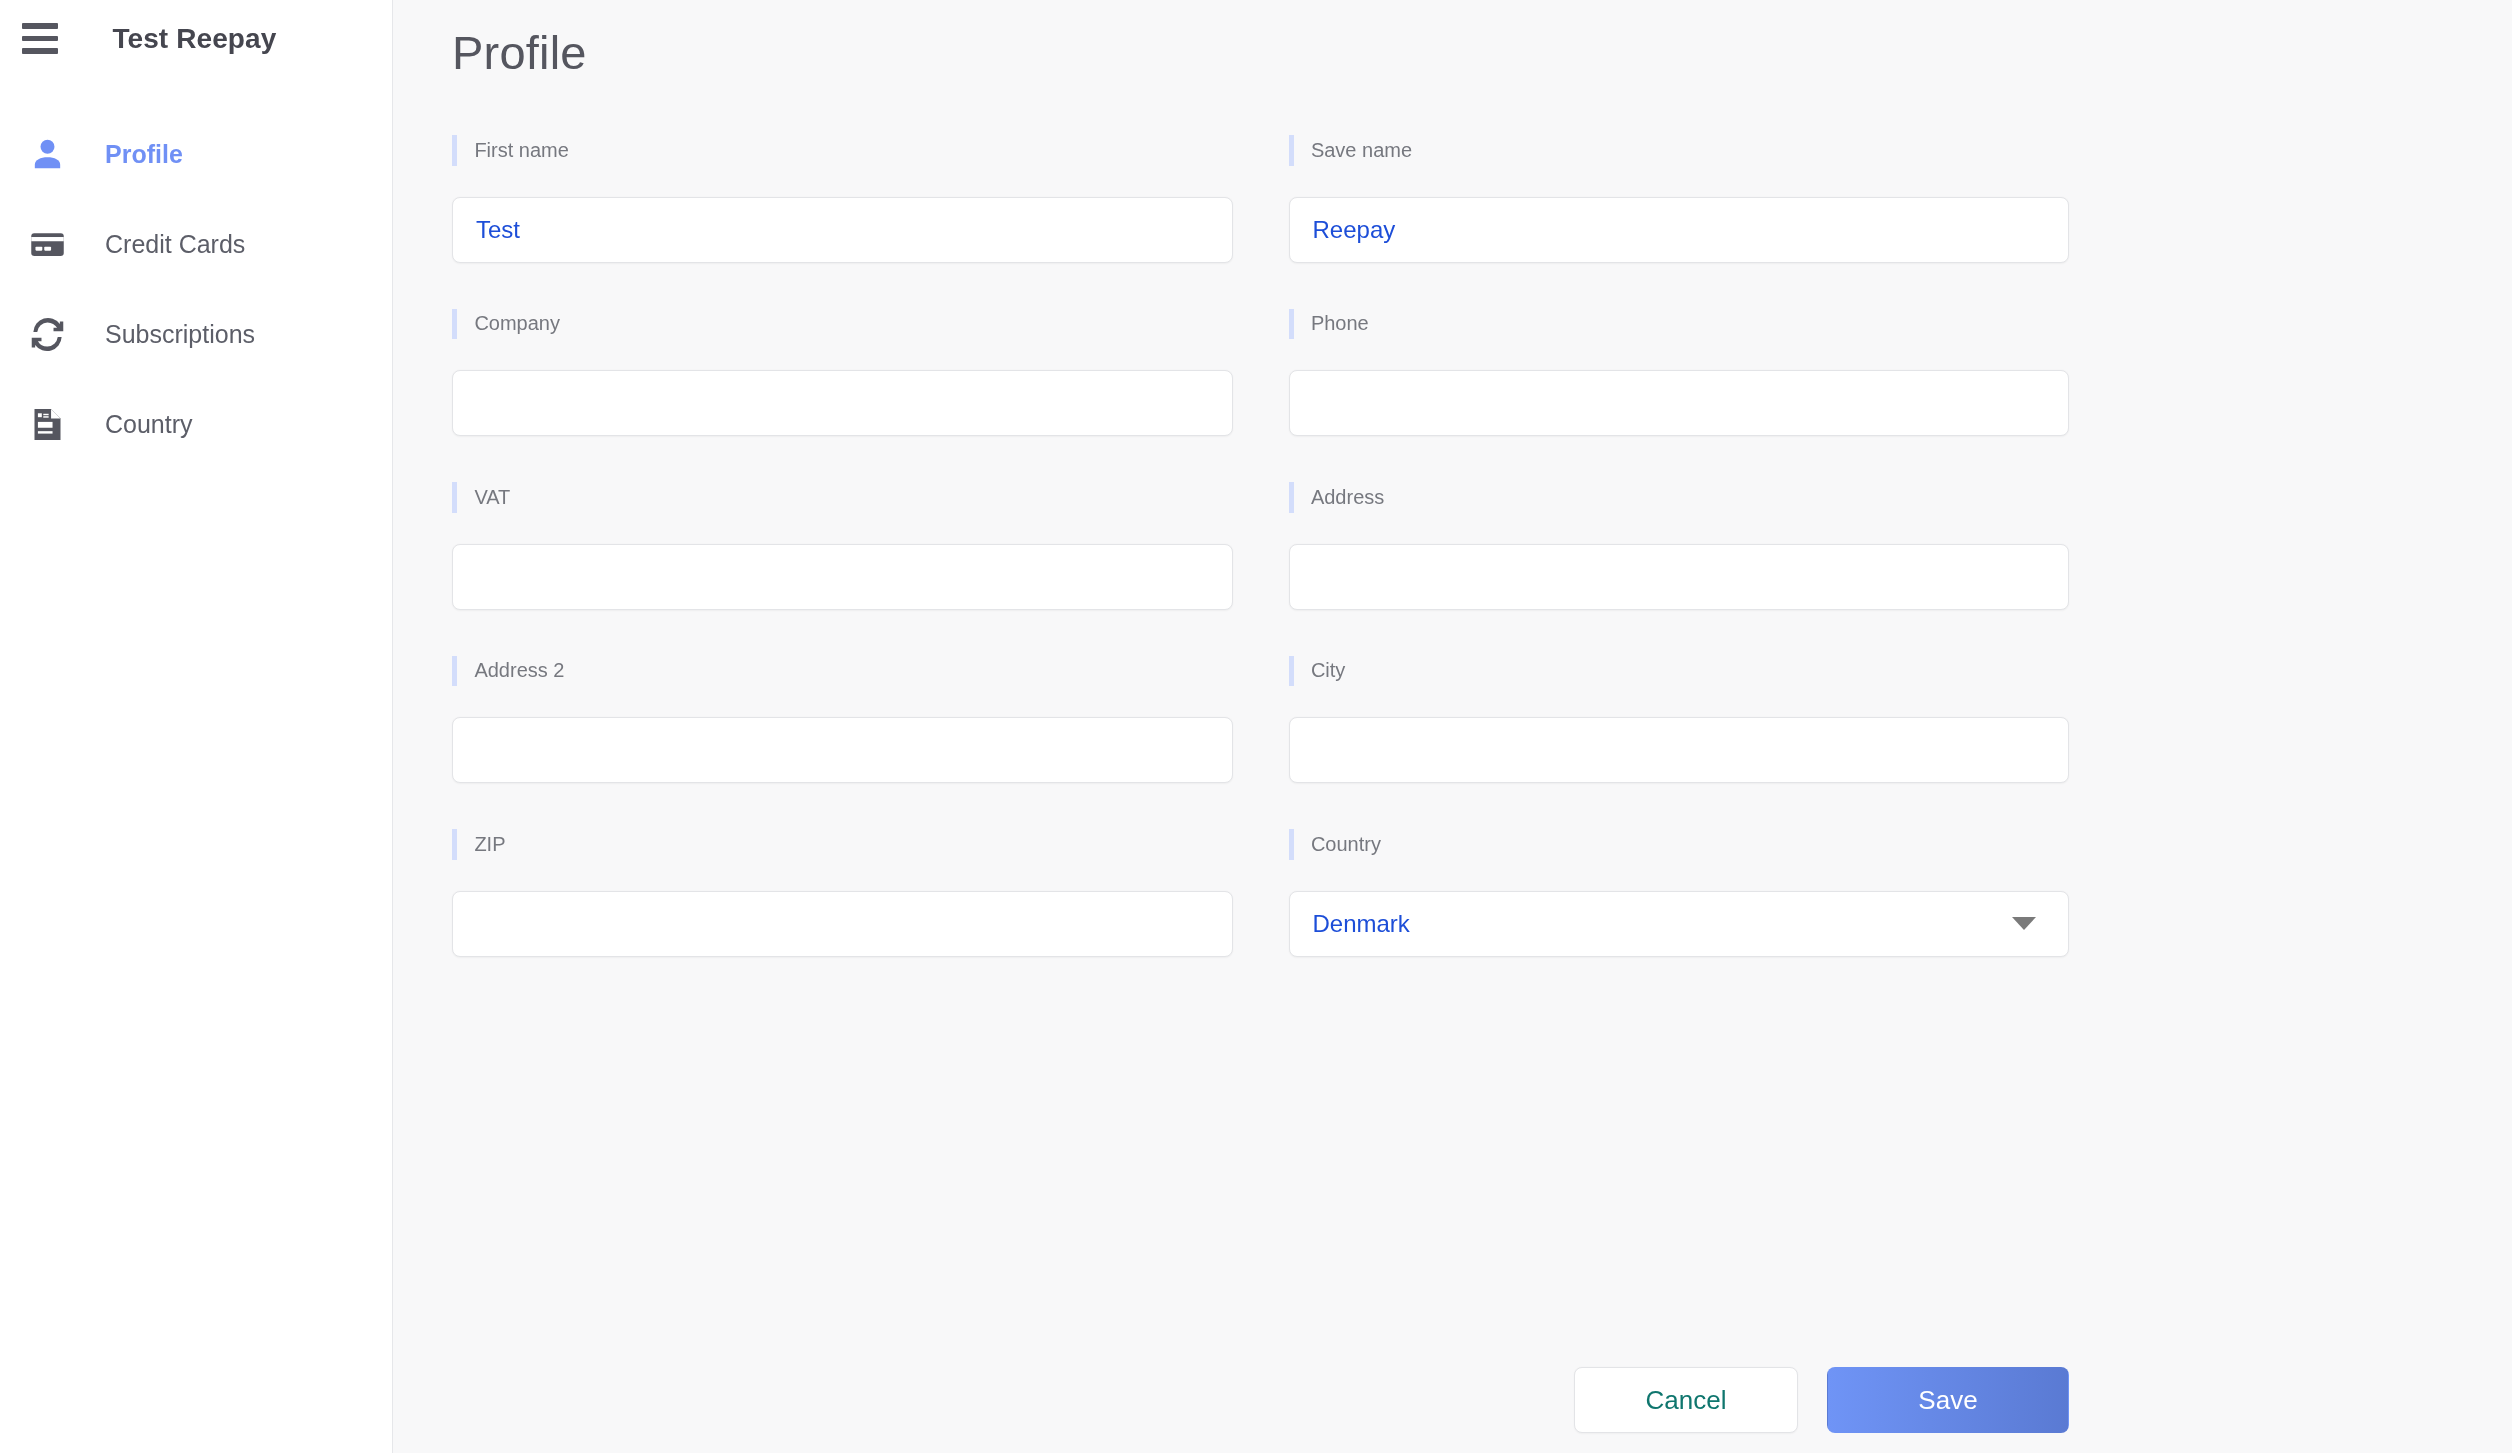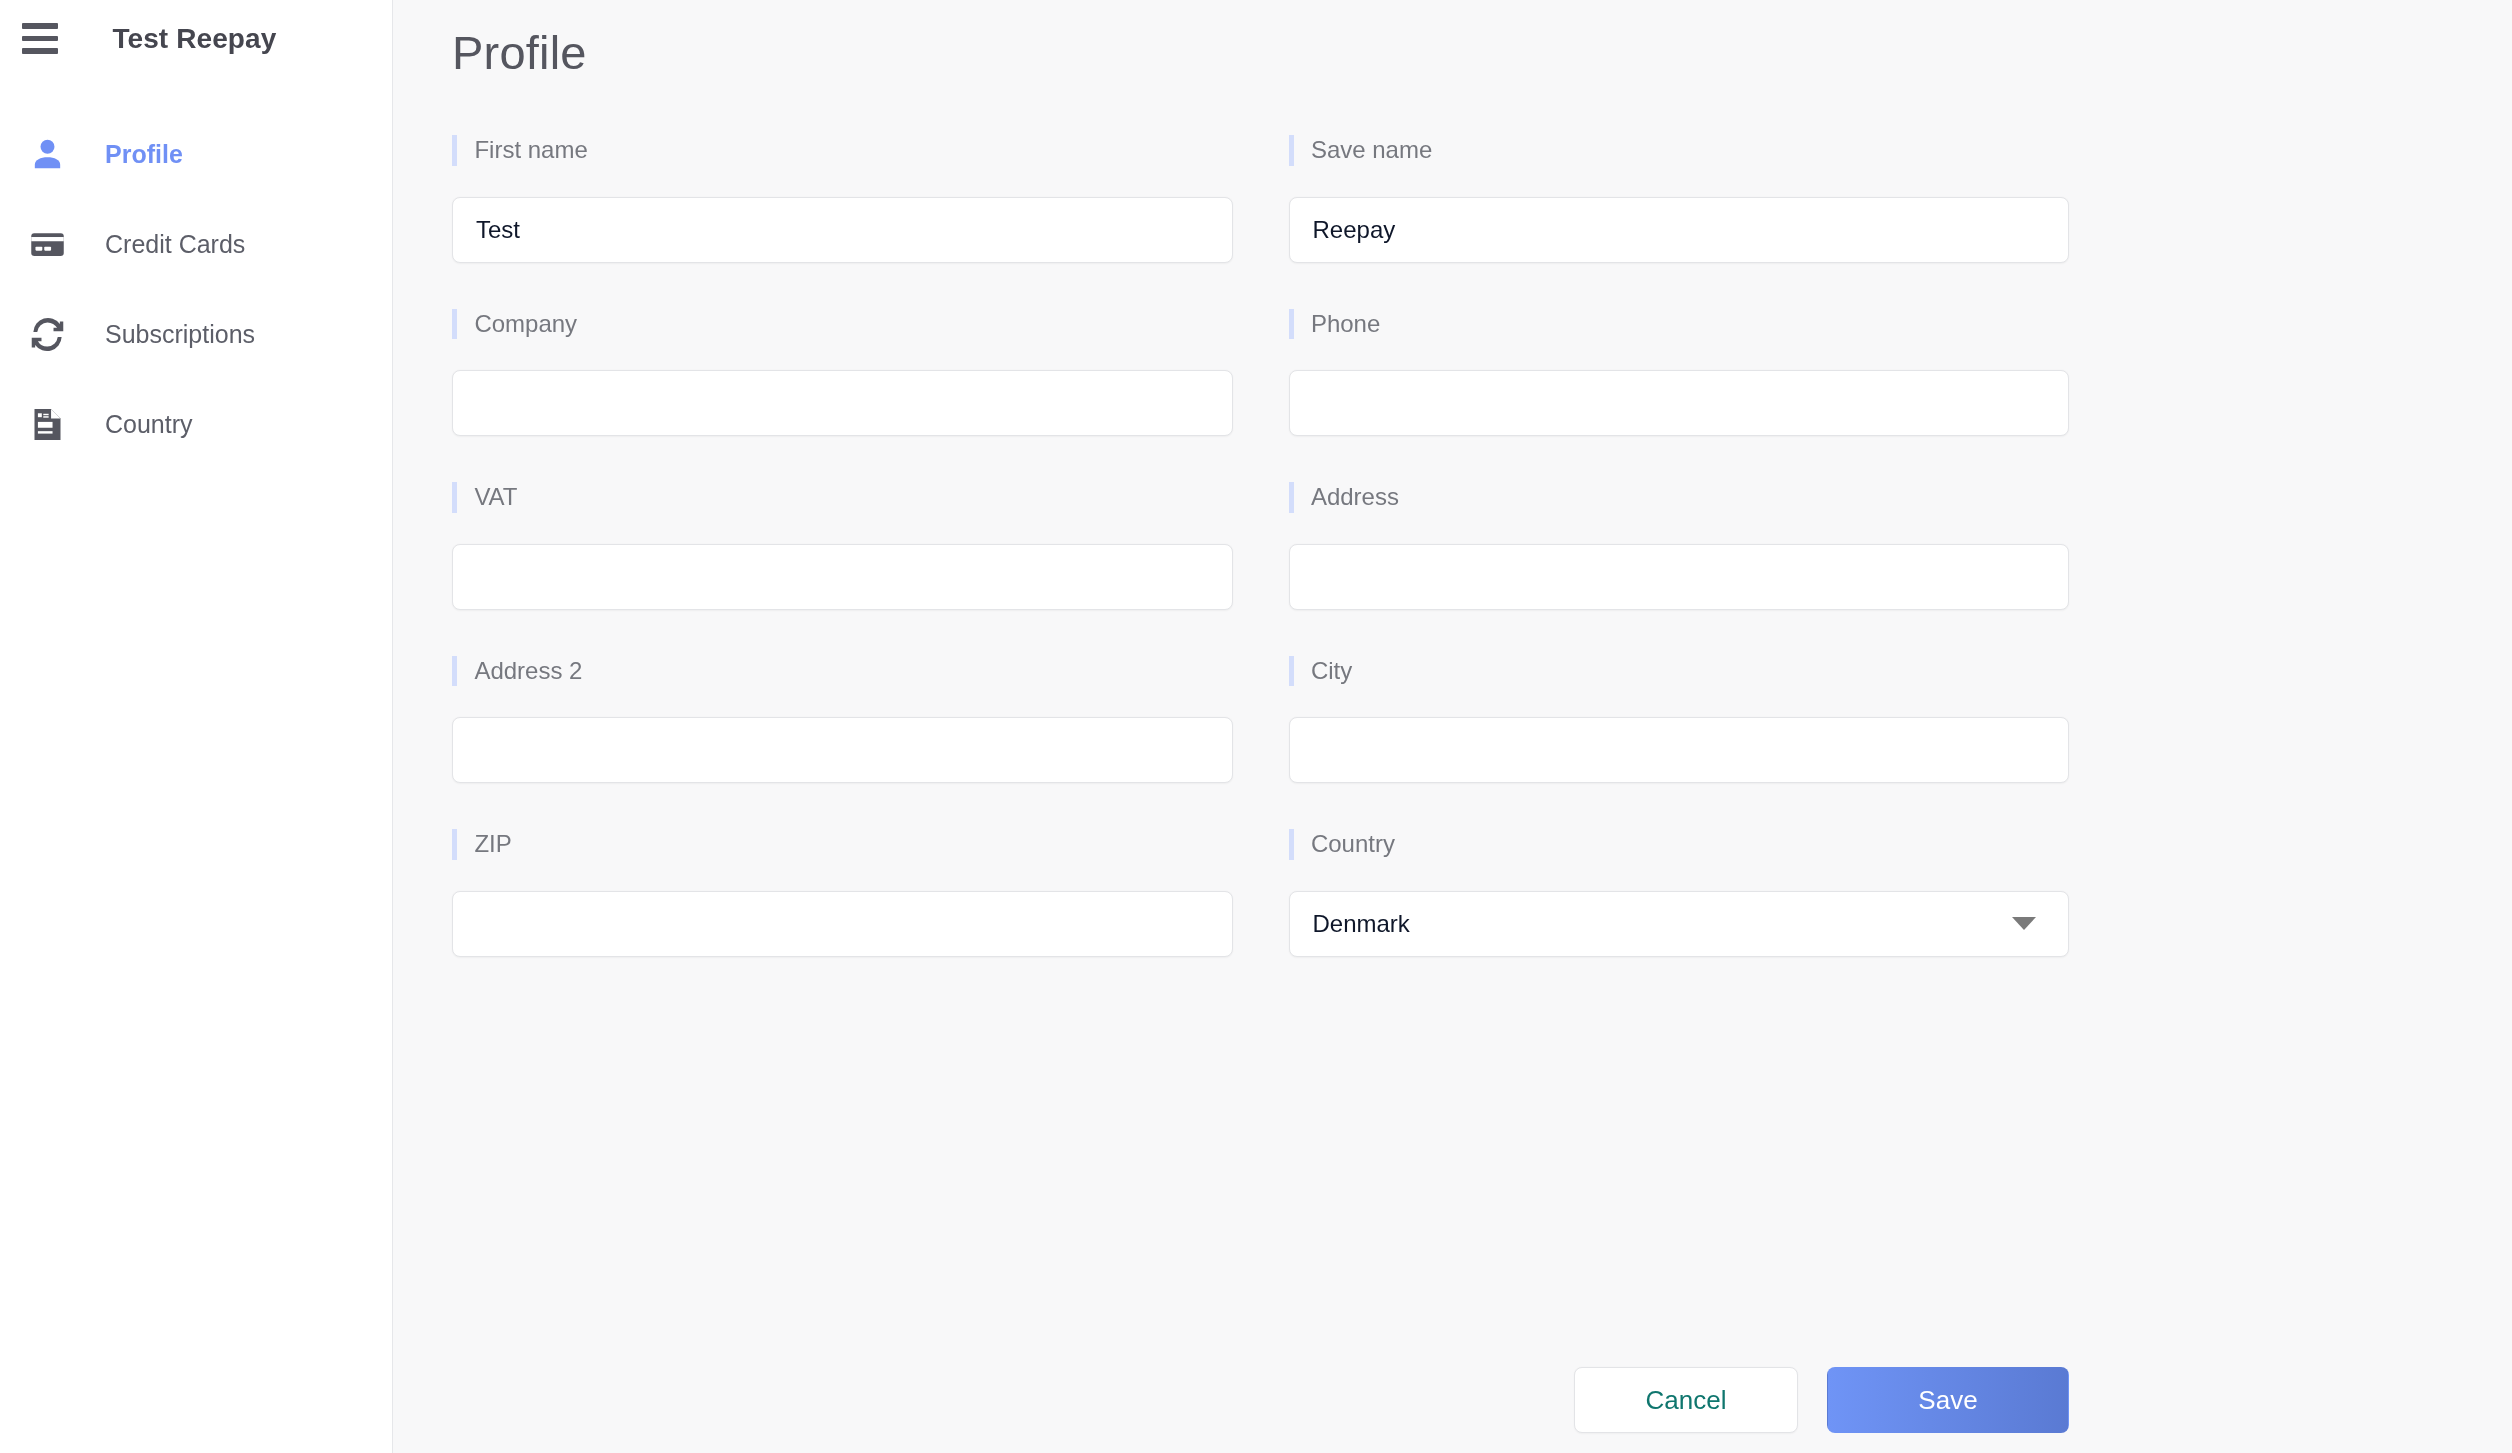--- a/index.html
+++ b/index.html
@@ -141,38 +141,38 @@
 
   .label-accent {
     width: 5.4px;
     height: 30.5px;
     background: #d3ddfb;
     flex: 0 0 5.4px;
   }
 
   .label-text {
     margin-left: 17px;
-    font-size: 24px;
+    font-size: 20px;
     color: #76787f;
     font-weight: 400;
     white-space: nowrap;
   }
 
   .input-box {
     width: 100%;
     height: 66px;
     background: #ffffff;
     border: 0.9px solid #e3e4e7;
     border-radius: 8px;
     box-shadow: 0 0.9px 1.8px rgba(0,0,0,0.045);
     display: flex;
     align-items: center;
     padding: 0 23px;
     font-size: 24px;
-    color: #0f172a;
+    color: #1d4ed8;
     cursor: text;
     position: relative;
   }
 
   .input-box.select {
     cursor: pointer;
     justify-content: space-between;
   }
 
   .caret {

